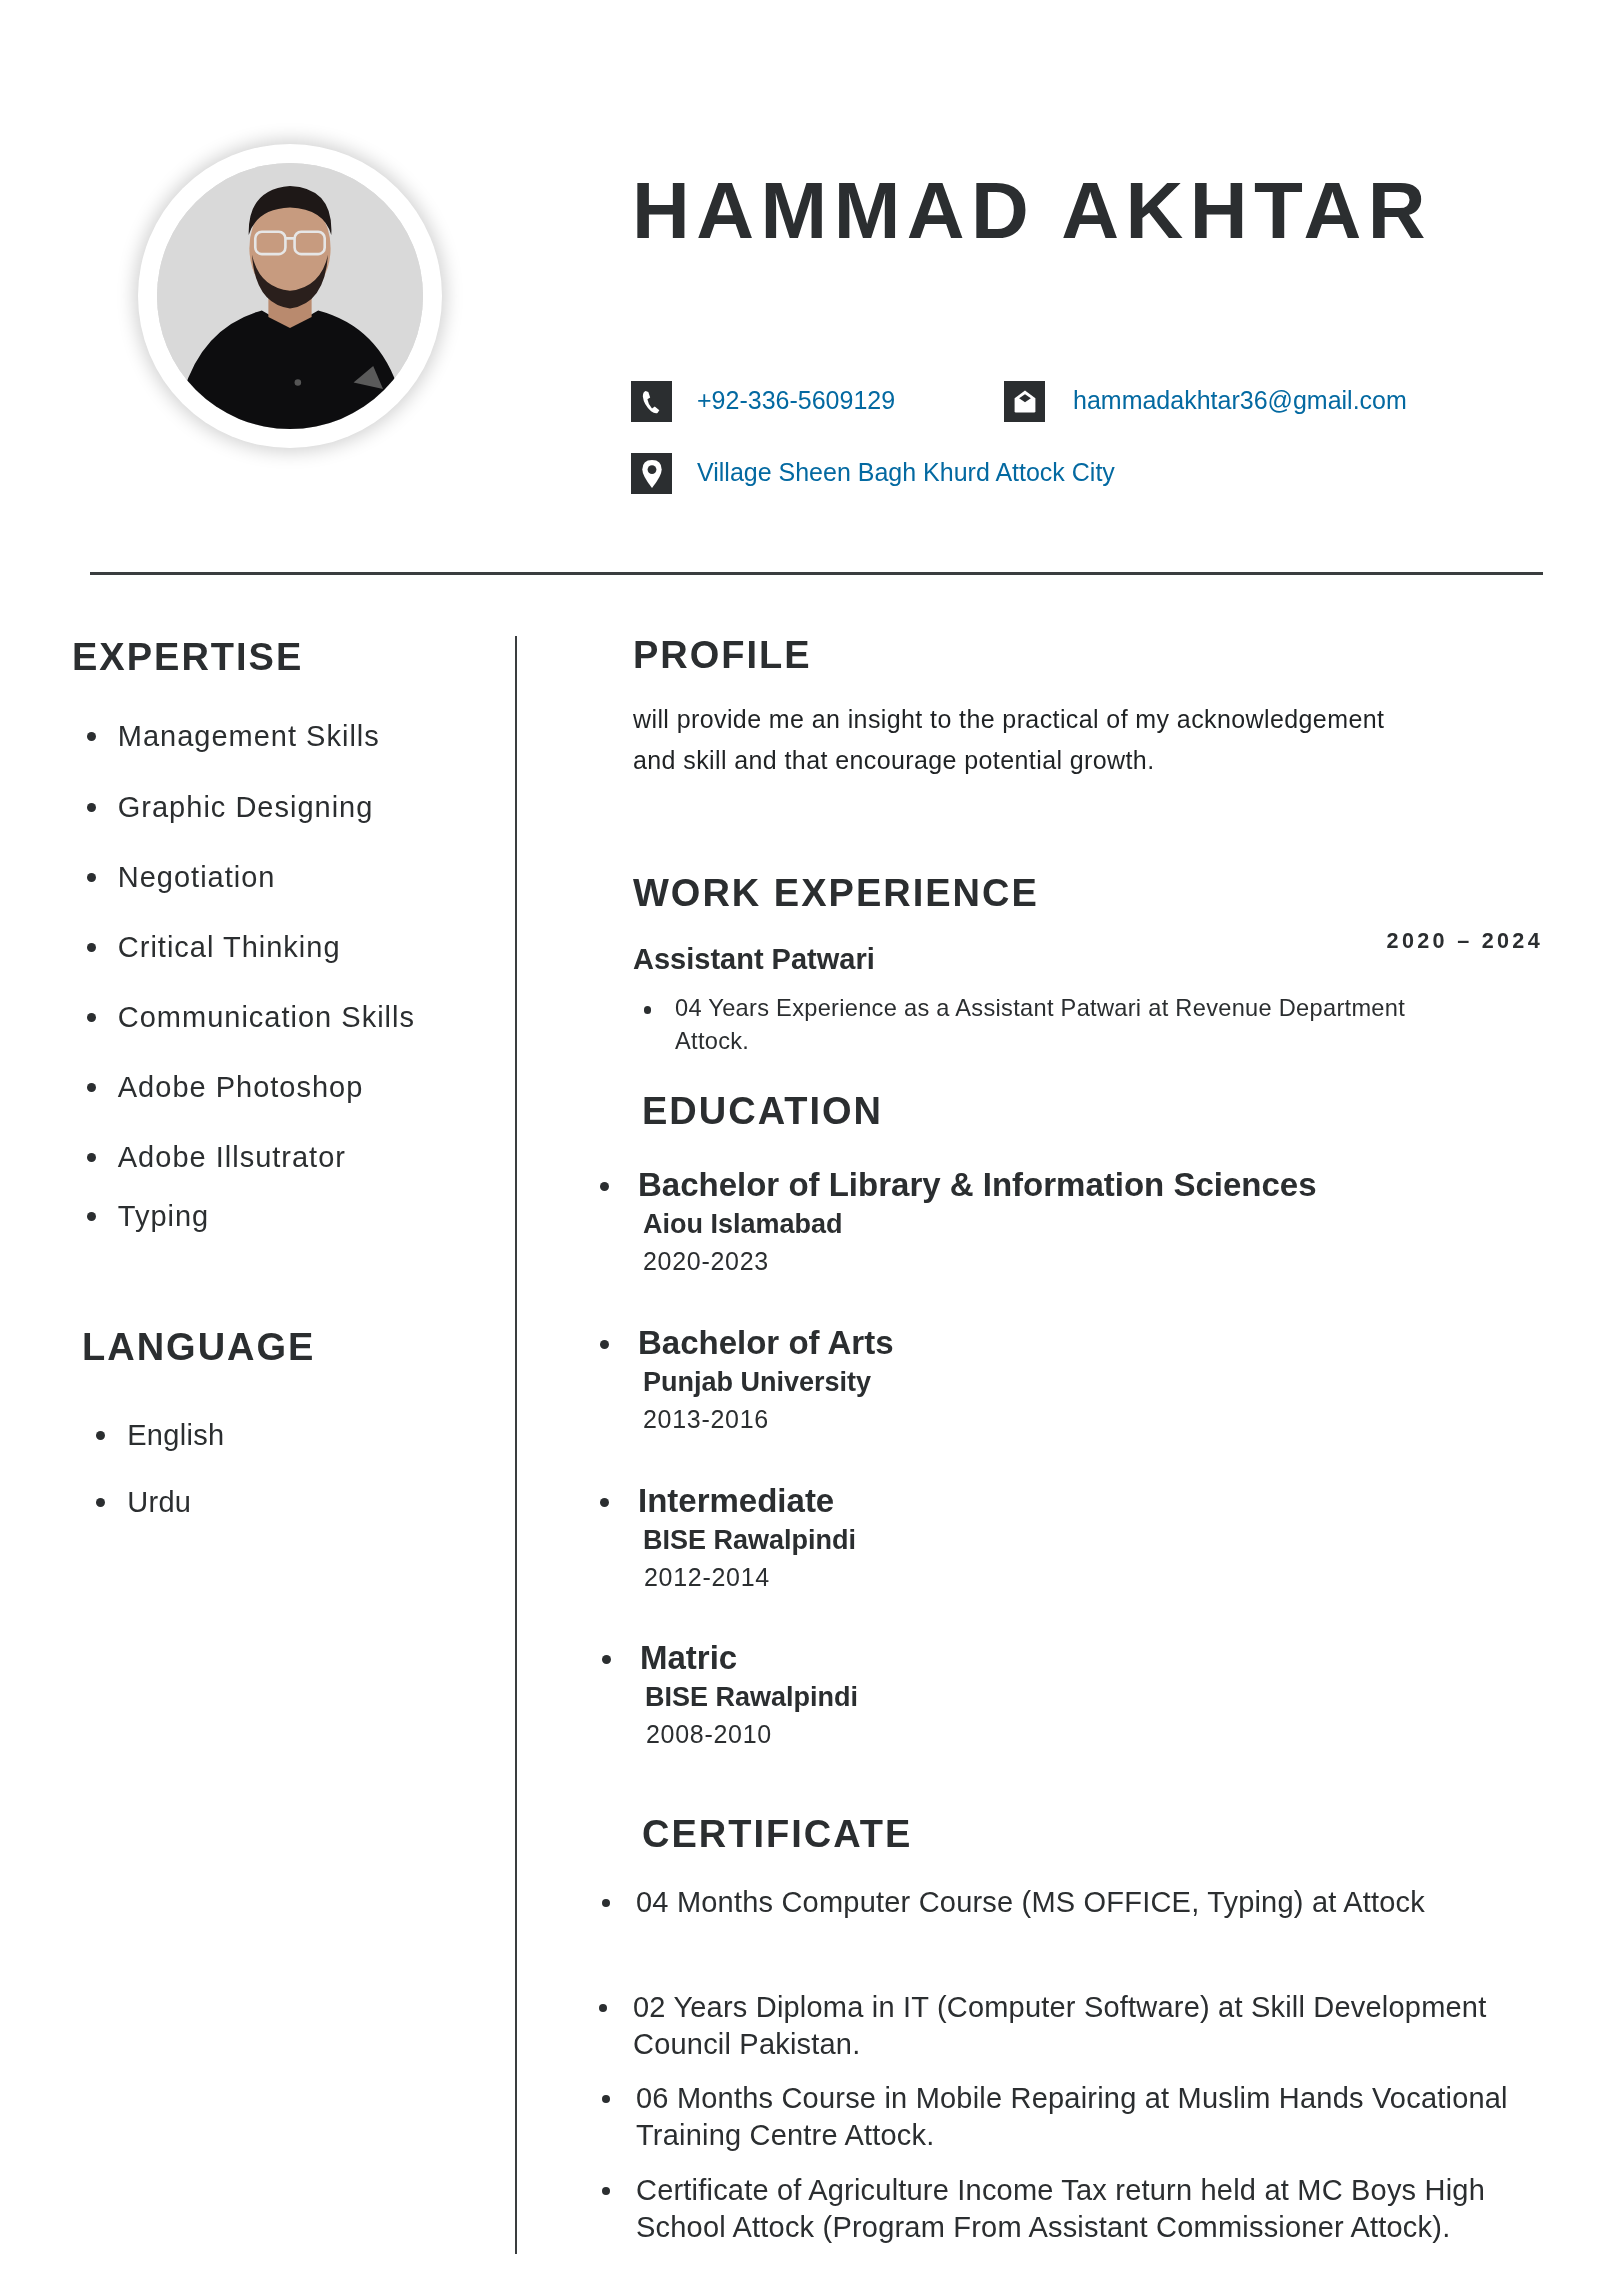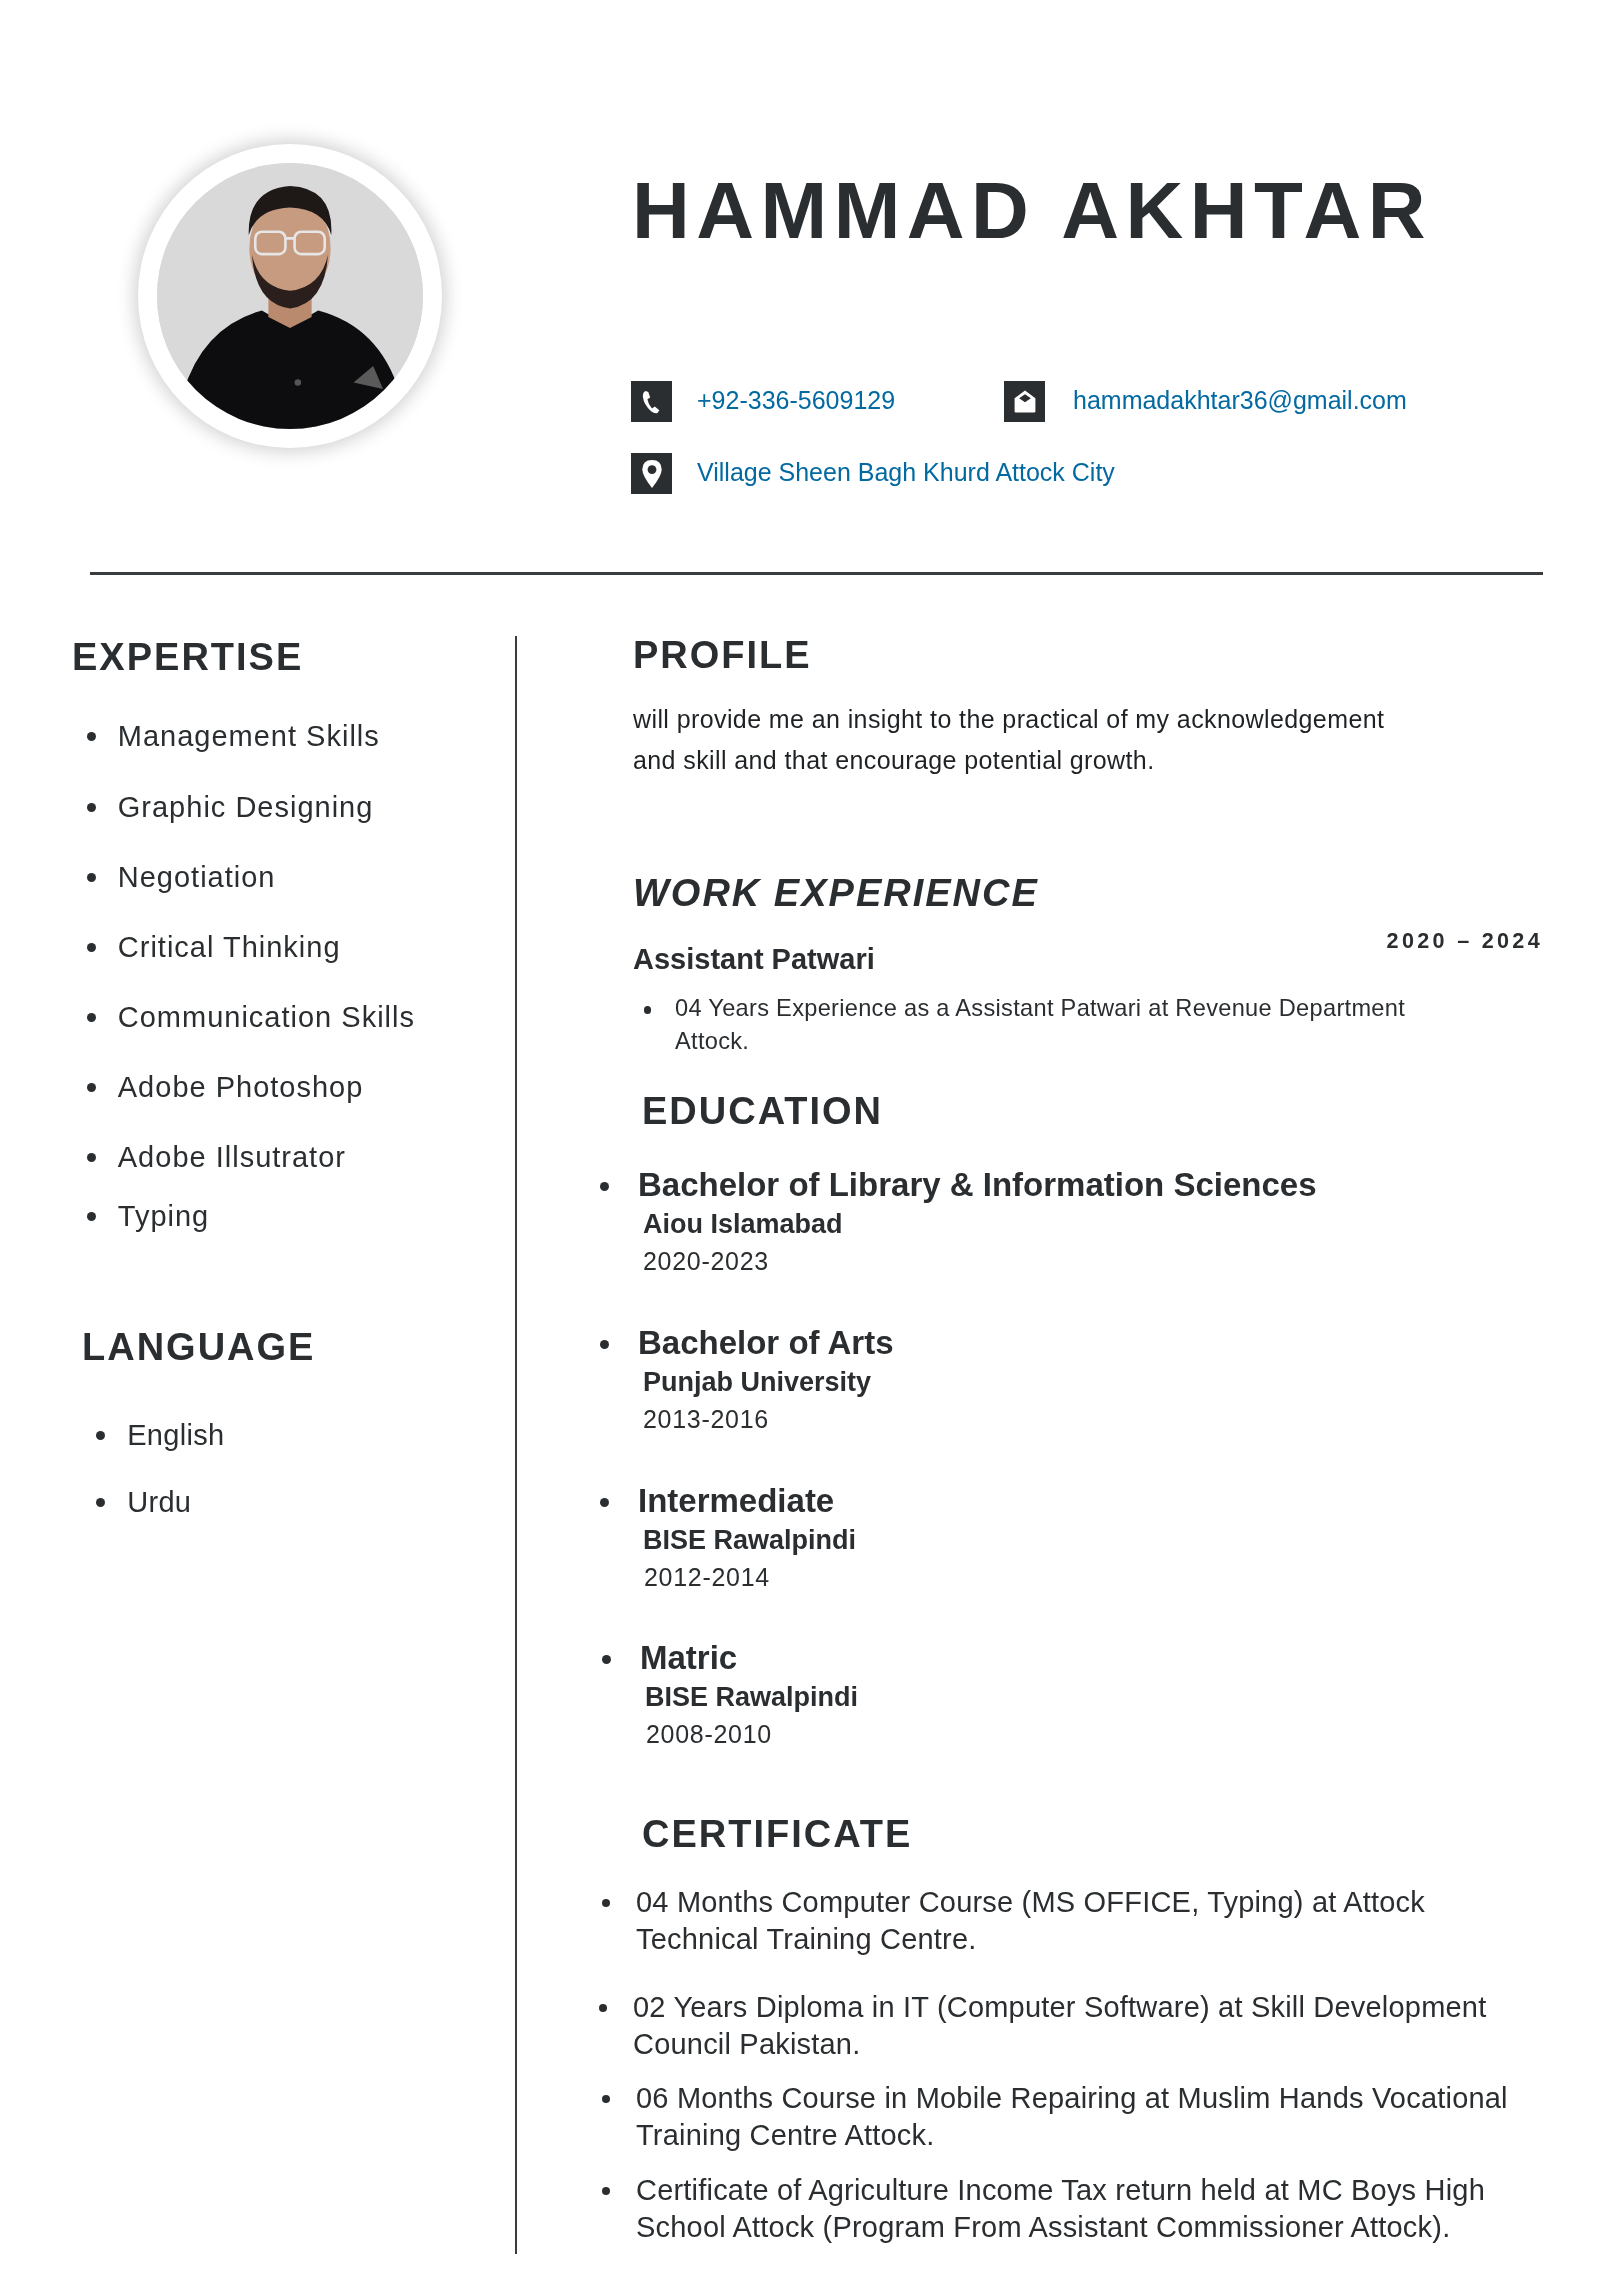--- a/index.html
+++ b/index.html
@@ -158,21 +158,21 @@
   <span class="dot"></span>
   <span class="skill-text" style="margin-left:22px; letter-spacing:0.3px;">Urdu</span>
 </div>
 
 <div class="abs section-title" style="left:633px; top:636px;">PROFILE</div>
 <div class="abs para" style="left:633px; top:699px; width:929px;">
   <div>will provide me an insight to the practical of my acknowledgement</div>
   <div>and skill and that encourage potential growth.</div>
 </div>
 
-<div class="abs section-title" style="left:633px; top:874px;font-style:italic;">WORK EXPERIENCE</div>
+<div class="abs section-title" style="left:633px; top:874px;">WORK EXPERIENCE</div>
 <div class="abs job-title" style="left:633px; top:945px;">Assistant Patwari</div>
 <div class="abs job-date" style="right:80px; top:930px;">2020 – 2024</div>
 <div class="abs" style="left:644px; top:992px; width:916px;">
   <span class="abs dot" style="left:0; top:14.4px; width:7.2px; height:7.2px;"></span>
   <div class="job-desc" style="margin-left:31px;">
     <div>04 Years Experience as a Assistant Patwari at Revenue Department</div>
     <div>Attock.</div>
   </div>
 </div>
 
@@ -205,21 +205,20 @@
   <div class="abs edu-inst" style="left:46px; top:43px;">BISE Rawalpindi</div>
   <div class="abs edu-year" style="left:47px; top:81px;">2008-2010</div>
 </div>
 
 <div class="abs section-title" style="left:642px; top:1815px;">CERTIFICATE</div>
 
 <div class="abs" style="left:602px; top:1884px; width:955px;">
   <span class="abs dot" style="left:0; top:15px; width:7.9px; height:7.9px;"></span>
   <div class="cert-text" style="margin-left:34px;">
     <div>04 Months Computer Course (MS OFFICE, Typing) at Attock</div>
-    <div>Technical Training Centre.</div>
   </div>
 </div>
 
 <div class="abs" style="left:599px; top:1989px; width:955px;">
   <span class="abs dot" style="left:0; top:15px; width:7.9px; height:7.9px;"></span>
   <div class="cert-text" style="margin-left:34px;">
     <div>02 Years Diploma in IT (Computer Software) at Skill Development</div>
     <div>Council Pakistan.</div>
   </div>
 </div>

